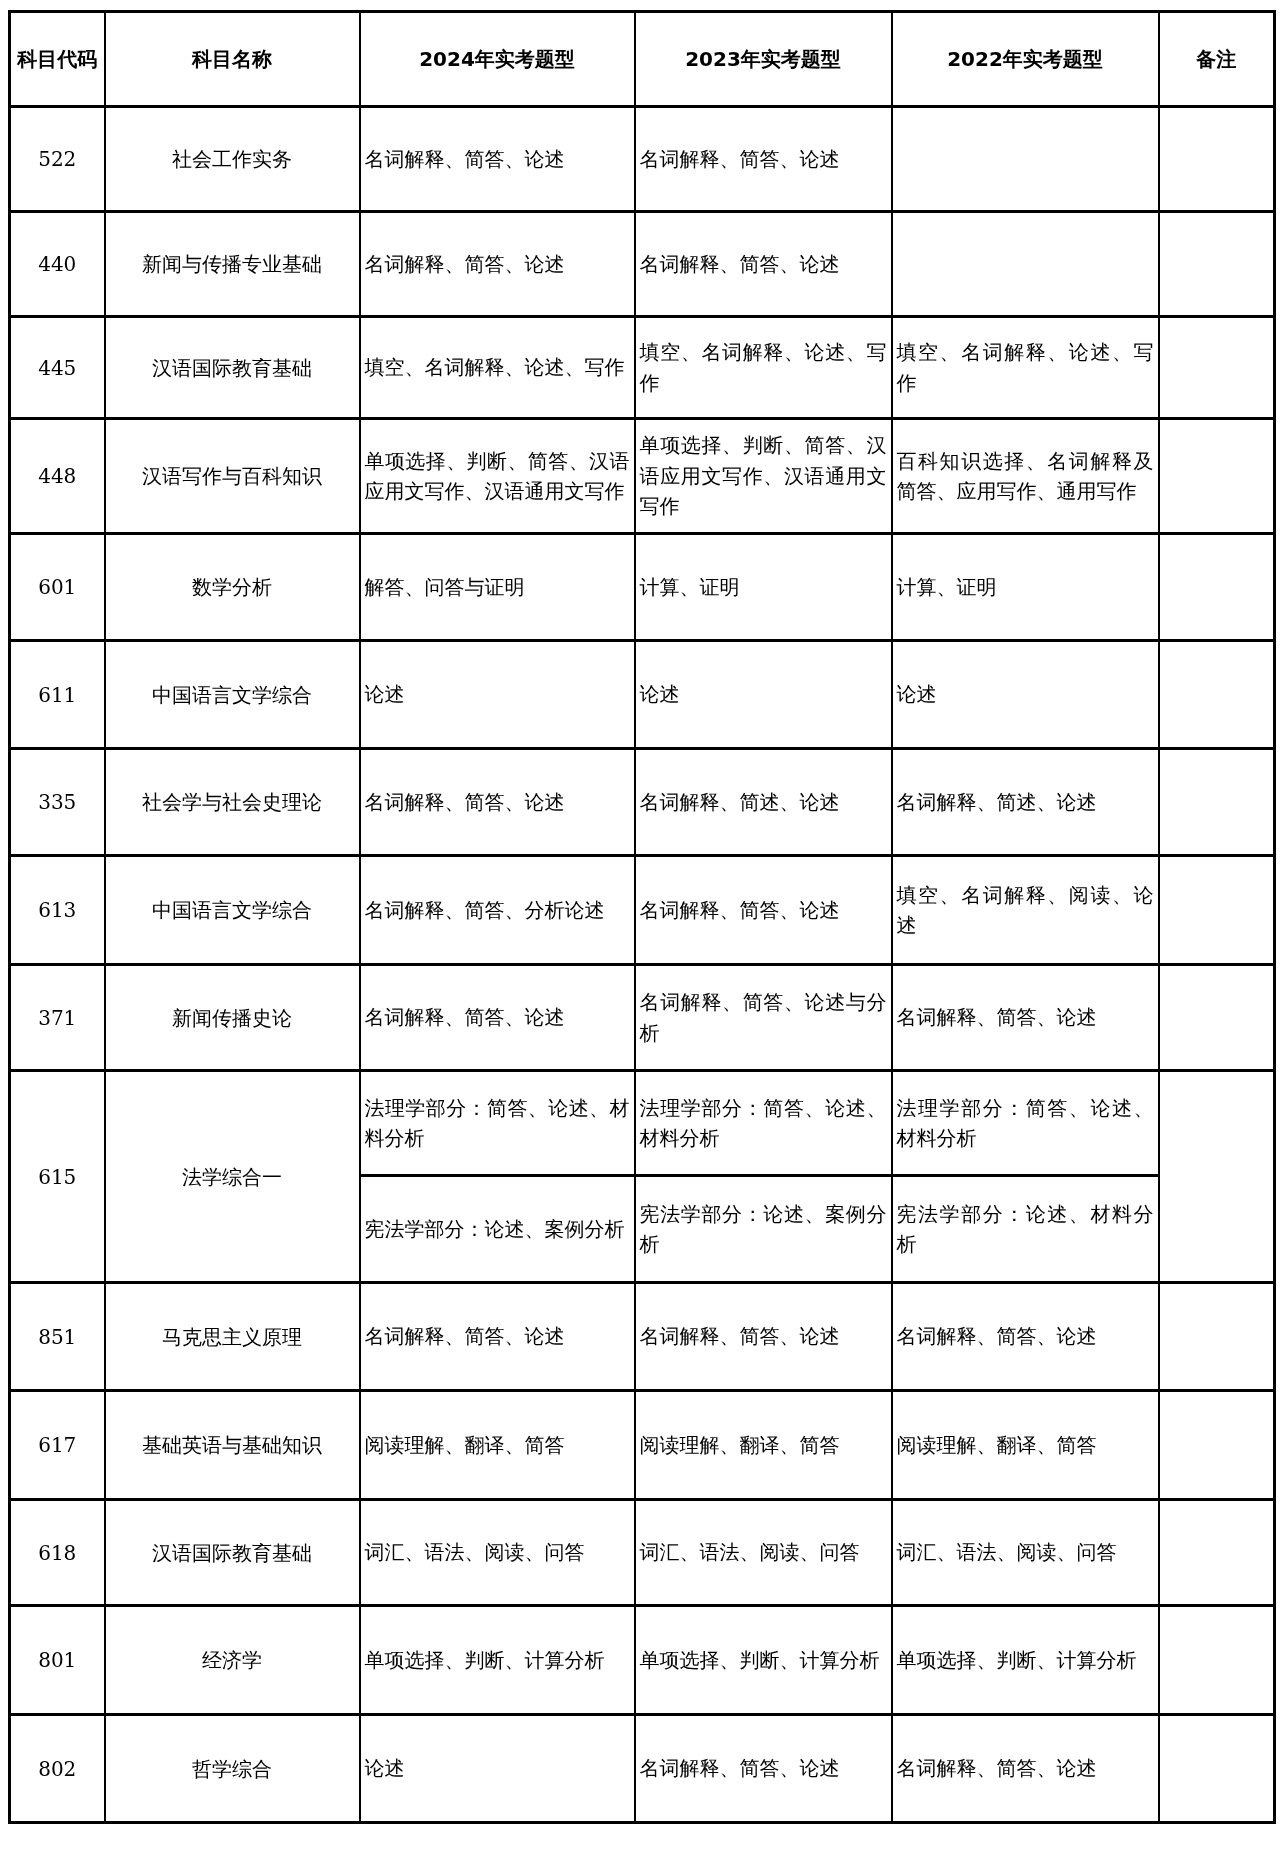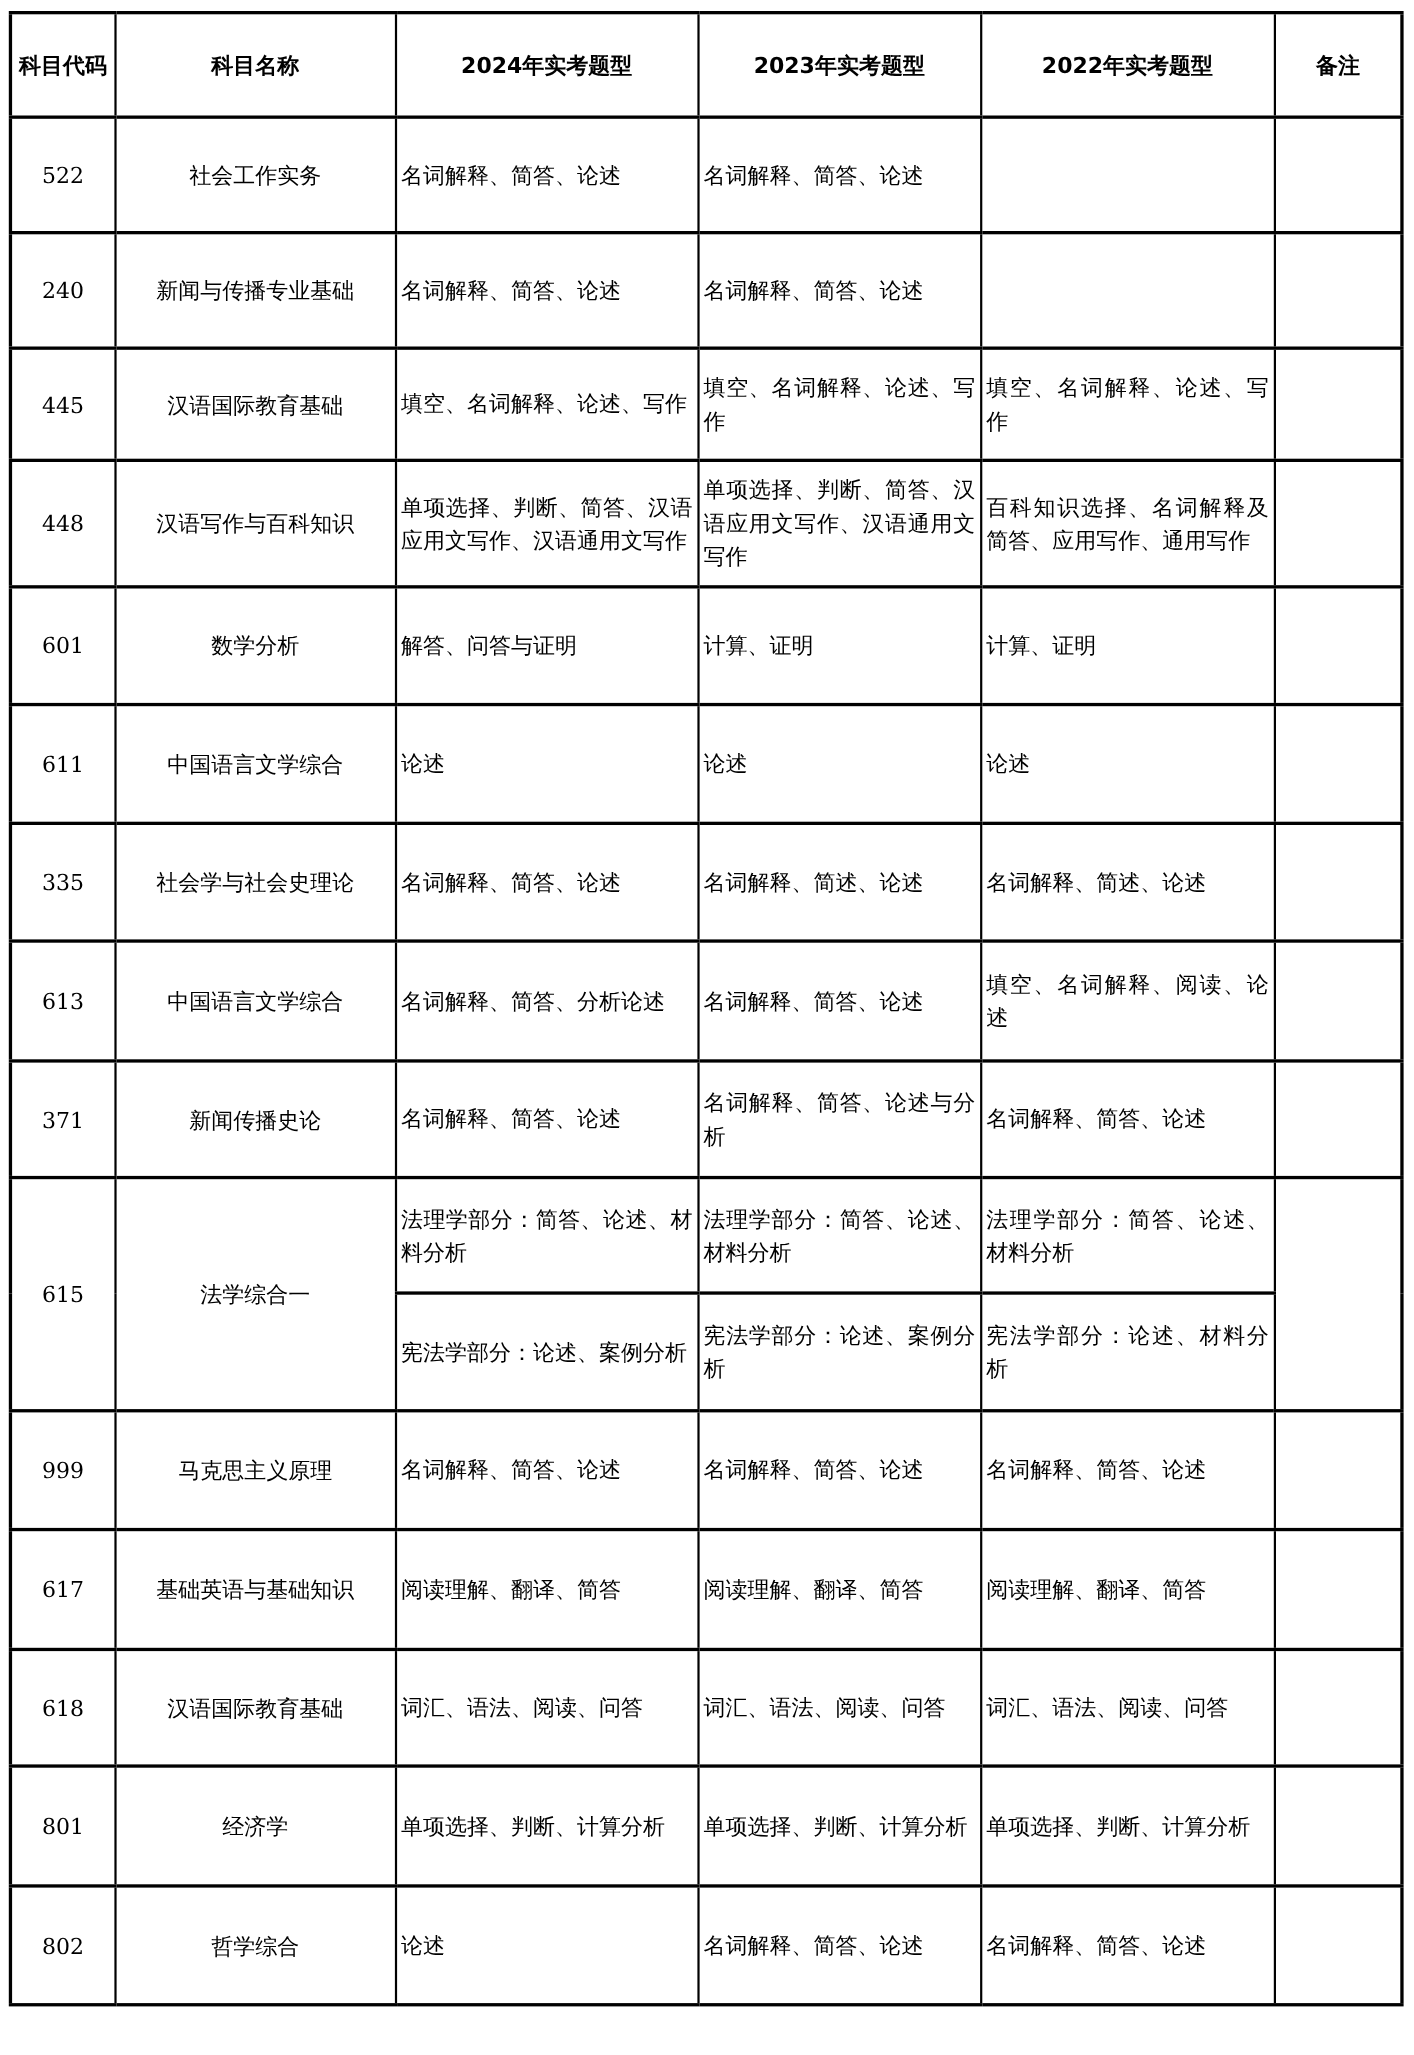--- a/index.html
+++ b/index.html
@@ -92,21 +92,21 @@
     <tbody>
         <tr style="height: 105px;">
           <td class="c-code">522</td>
           <td class="c-name">社会工作实务</td>
           <td class="c-type">名词解释、简答、论述</td>
           <td class="c-type">名词解释、简答、论述</td>
           <td class="c-type"></td>
           <td class="c-remark"></td>
         </tr>
         <tr style="height: 105px;">
-          <td class="c-code">240</td>
+          <td class="c-code">440</td>
           <td class="c-name">新闻与传播专业基础</td>
           <td class="c-type">名词解释、简答、论述</td>
           <td class="c-type">名词解释、简答、论述</td>
           <td class="c-type"></td>
           <td class="c-remark"></td>
         </tr>
         <tr style="height: 102px;">
           <td class="c-code">445</td>
           <td class="c-name">汉语国际教育基础</td>
           <td class="c-type">填空、名词解释、论述、写作</td>
@@ -169,21 +169,21 @@
           <td class="c-type">法理学部分：简答、论述、材料分析</td>
           <td class="c-type">法理学部分：简答、论述、材料分析</td>
           <td class="c-remark" rowspan="2"></td>
         </tr>
         <tr style="height: 107px;">
           <td class="c-type">宪法学部分：论述、案例分析</td>
           <td class="c-type">宪法学部分：论述、案例分析</td>
           <td class="c-type">宪法学部分：论述、材料分析</td>
         </tr>
         <tr style="height: 108px;">
-          <td class="c-code">999</td>
+          <td class="c-code">851</td>
           <td class="c-name">马克思主义原理</td>
           <td class="c-type">名词解释、简答、论述</td>
           <td class="c-type">名词解释、简答、论述</td>
           <td class="c-type">名词解释、简答、论述</td>
           <td class="c-remark"></td>
         </tr>
         <tr style="height: 109px;">
           <td class="c-code">617</td>
           <td class="c-name">基础英语与基础知识</td>
           <td class="c-type">阅读理解、翻译、简答</td>

